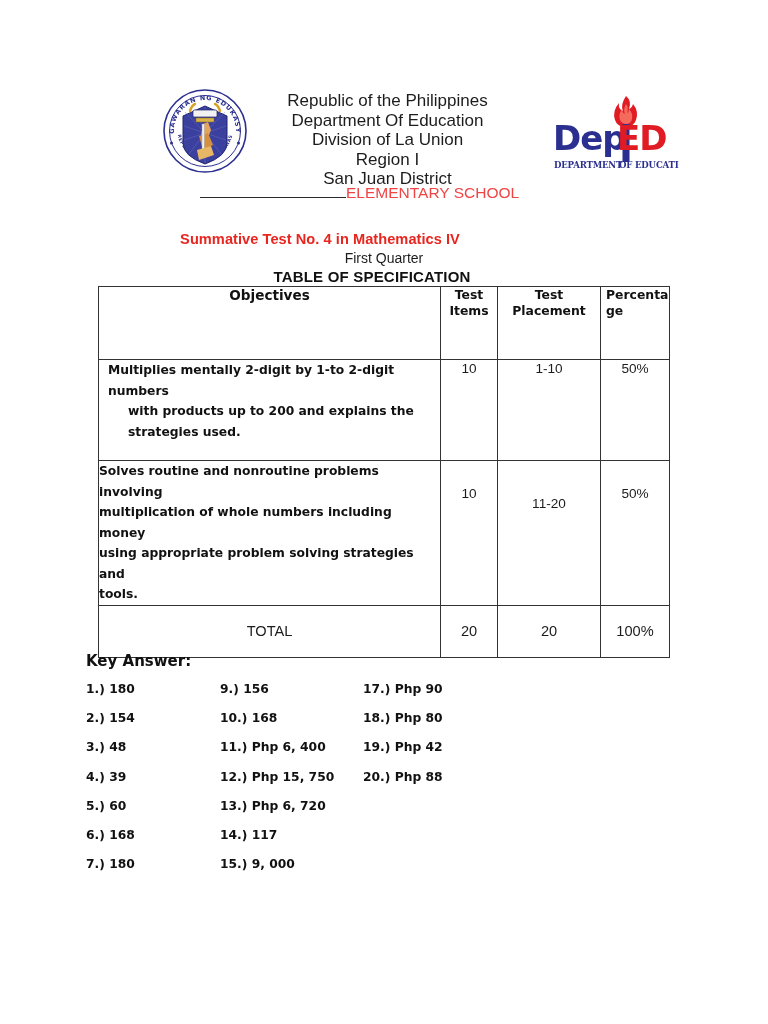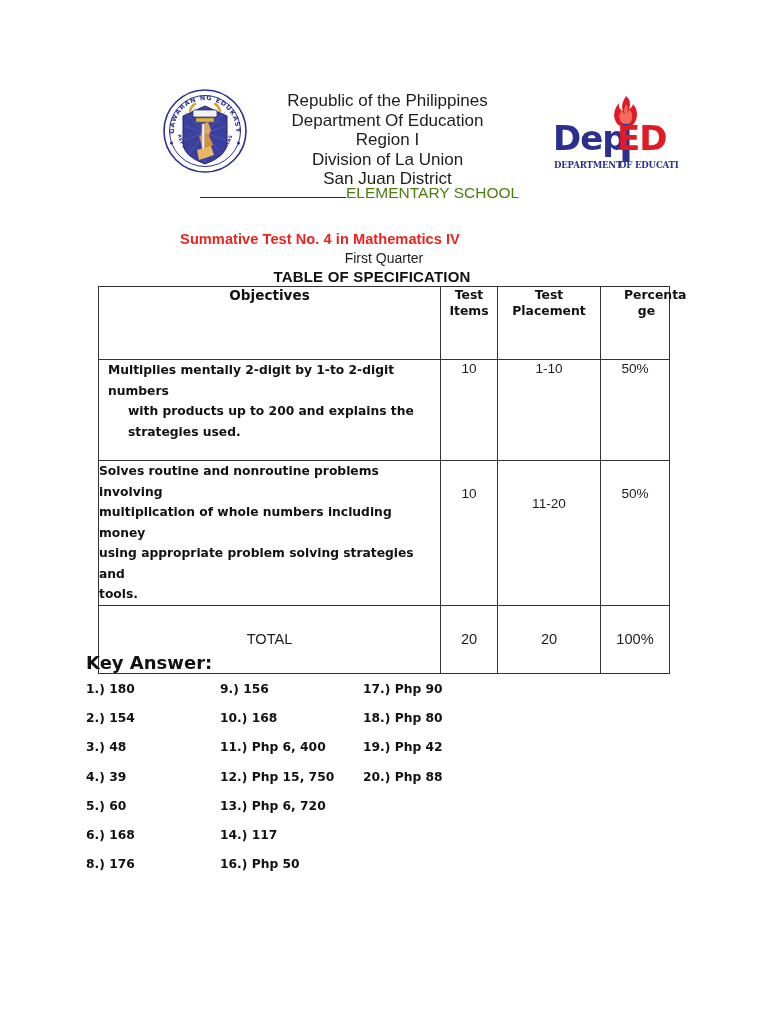--- a/index.html
+++ b/index.html
@@ -37,21 +37,21 @@
   }
   .agency-lines div { white-space: nowrap; }
 
   .school-line {
     position: absolute;
     left: 200px;
     top: 183px;
     width: 360px;
     font-size: 15.5px;
     line-height: 19px;
-    color: #4d7c0f;
+    color: #ef4444;
     white-space: nowrap;
   }
   .blank-rule {
     display: inline-block;
     width: 146px;
     border-bottom: 1.4px solid #2a2a2a;
     height: 13px;
     vertical-align: baseline;
     margin-right: 0px;
   }
@@ -129,22 +129,22 @@
   .hdr-cell {
     text-align: center;
     font-size: 12.4px;
     font-family: "DejaVu Sans", sans-serif;
     color: #111;
     padding-top: 7px;
     line-height: 15.5px;
     vertical-align: top;
   }
   .hdr-cell.left-al {
-    text-align: center;
-    padding-left: 23px;
+    text-align: left;
+    padding-left: 5px;
     margin-left: 9px;
   }
 
   
   .obj-cell {
     padding: 21px 8px 10px 9px;
     font-size: 12.3px;
     font-family: "DejaVu Sans", sans-serif;
     font-weight: bold;
     line-height: 20.5px;
@@ -172,30 +172,30 @@
   .row1 { height: 101px; }
   .row2 { height: 103px; }
 
   .total-row td {
     height: 51px;
     vertical-align: middle;
     text-align: center;
     font-size: 14.6px;
     font-family: "Liberation Sans", sans-serif;
     color: #1c1c1c;
-    padding: 8px;
+    padding: 0;
   }
   .total-row .total-label { font-size: 14.6px; }
 
   
   .key-title {
     position: absolute;
     left: 86px;
     top: 652px;
-    font-size: 18px;
+    font-size: 15px;
     font-family: "DejaVu Sans", sans-serif;
     font-weight: bold;
     color: #111;
   }
   .key-grid {
     position: absolute;
     left: 86px;
     top: 682px;
     width: 420px;
   }
@@ -254,22 +254,22 @@
     <path d="M48 36 l5 -2 l3 8 l-4 10 l-6 -4 z" fill="#e3a45c"></path>
     <path d="M44 48 l9 -3 l5 12 l-10 5 z" fill="#d4903f"></path>
     <rect x="47" y="36" width="2.4" height="34" fill="#f0f0f0" stroke="#999" stroke-width="0.4"></rect>
     <path d="M42 62 l14 -4 l3 9 l-15 5 z" fill="#e8b765"></path>
   </svg>
 </div>
 
 <div class="agency-lines">
   <div>Republic of the Philippines</div>
   <div>Department Of Education</div>
+  <div>Division of La Union</div>
   <div>Region I</div>
-  <div>Division of La Union</div>
   <div>San Juan District</div>
 </div>
 
 <div class="school-line">
   <span class="blank-rule"></span><span>ELEMENTARY SCHOOL</span>
 </div>
 
 <div class="deped-logo">
   <svg width="128" height="82" viewBox="0 0 128 82">
     <g>
@@ -369,17 +369,17 @@
     <span class="key-cell kc1">5.) 60</span>
     <span class="key-cell kc2">13.) Php 6, 720</span>
     <span class="key-cell kc3"></span>
   </div>
   <div class="key-row">
     <span class="key-cell kc1">6.) 168</span>
     <span class="key-cell kc2">14.) 117</span>
     <span class="key-cell kc3"></span>
   </div>
   <div class="key-row">
-    <span class="key-cell kc1">8.) 176</span>
-    <span class="key-cell kc2">16.) Php 50</span>
+    <span class="key-cell kc1">7.) 180</span>
+    <span class="key-cell kc2">15.) 9, 000</span>
     <span class="key-cell kc3"></span>
   </div>
 </div>
 
 </body></html>

